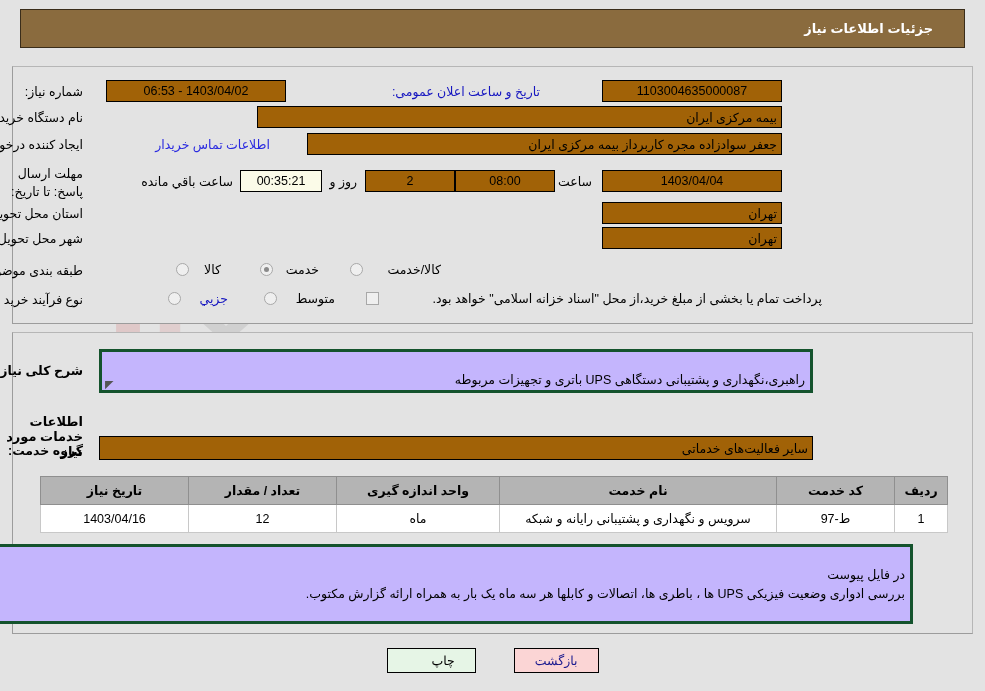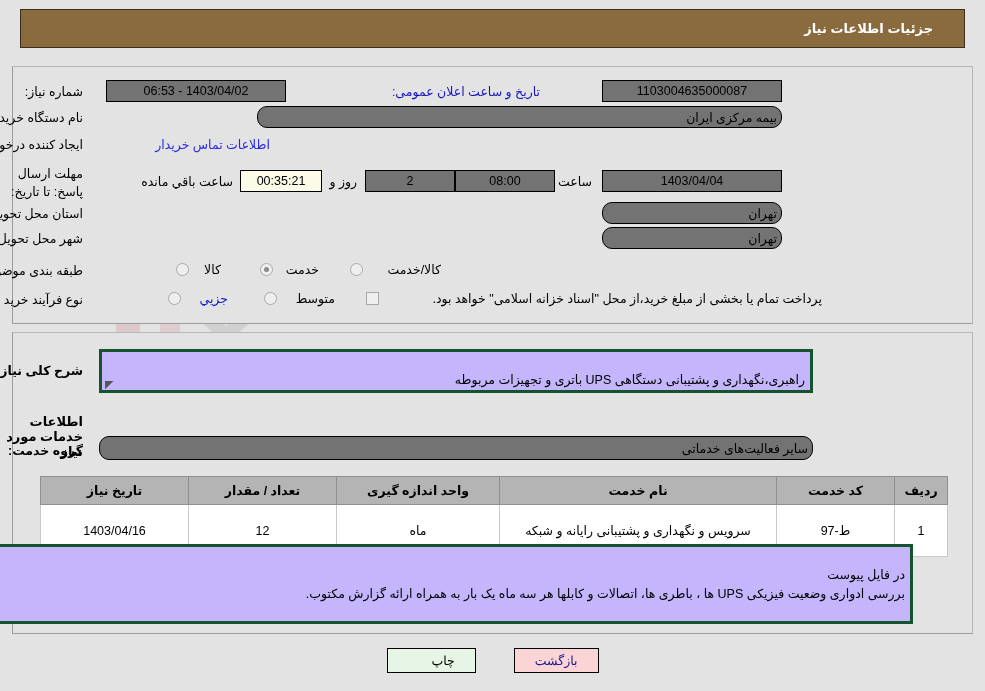--- a/index.html
+++ b/index.html
@@ -115,33 +115,33 @@
     white-space: nowrap;
     z-index: 9;
   }
   .lbl.bold { font-weight: bold; }
   .lbl.blue { color: #1515c0; }
   .lbl.link { color: #2a2ae0; }
 
   .fld {
     position: absolute;
     box-sizing: border-box;
-    background: #737373;
+    background: #a16207;
     border: 1px solid #000000;
     font-size: 12.5px;
     color: #000;
     display: flex;
     align-items: center;
     padding: 0 4px;
     z-index: 9;
     overflow: hidden;
     white-space: nowrap;
   }
   .fld.center { justify-content: center; }
-  .fld.right  { justify-content: flex-start; border-radius: 10px; }
+  .fld.right  { justify-content: flex-start; }
   .fld.cream  { background: #fbfbe8; }
 
   
   .radio {
     position: absolute;
     width: 13px;
     height: 13px;
     border-radius: 50%;
     background: #efefef;
     border: 1px solid #a8a8a8;
@@ -230,21 +230,21 @@
     color: #000;
     height: 27px;
     padding: 0 6px;
     text-align: center;
     white-space: nowrap;
   }
   table.grid td {
     background: #ffffff;
     border: 1px solid #c8c8c8;
     height: 27px;
-    padding: 12px 6px;
+    padding: 0 6px;
     text-align: center;
     color: #000;
     white-space: nowrap;
   }
 
   
   .btnrow {
     position: absolute;
     left: 0;
     top: 648px;
@@ -287,20 +287,21 @@
 
   <div class="lbl" style="right:902px; top:84px;">شماره نیاز:</div>
   <div class="fld center" style="right:203px; top:80px; width:180px; height:22px;">1103004635000087</div>
   <div class="lbl blue" style="right:445px; top:84px;">تاریخ و ساعت اعلان عمومی:</div>
   <div class="fld center" style="right:699px; top:80px; width:180px; height:22px;">1403/04/02 - 06:53</div>
 
   <div class="lbl" style="right:902px; top:110px;">نام دستگاه خریدار:</div>
   <div class="fld right" style="right:203px; top:106px; width:525px; height:22px;">بیمه مرکزی ایران</div>
 
   <div class="lbl" style="right:902px; top:137px;">ایجاد کننده درخواست:</div>
+  <div class="fld right" style="right:203px; top:133px; width:475px; height:22px;">جعفر سوادزاده مجره کاربرداز بیمه مرکزی ایران</div>
   <div class="lbl link" style="right:715px; top:137px; cursor:pointer;">اطلاعات تماس خریدار</div>
 
   <div class="lbl" style="right:902px; top:165px; width:72px; white-space:normal; line-height:1.45;">مهلت ارسال پاسخ: تا تاریخ:</div>
   <div class="fld center" style="right:203px; top:170px; width:180px; height:22px;">1403/04/04</div>
   <div class="lbl" style="right:393px; top:174px;">ساعت</div>
   <div class="fld center" style="right:430px; top:170px; width:100px; height:22px;">08:00</div>
   <div class="fld center" style="right:530px; top:170px; width:90px; height:22px;">2</div>
   <div class="lbl" style="right:628px; top:174px;">روز و</div>
   <div class="fld cream center" style="right:663px; top:170px; width:82px; height:22px;">00:35:21</div>
   <div class="lbl" style="right:752px; top:174px;">ساعت باقي مانده</div>

